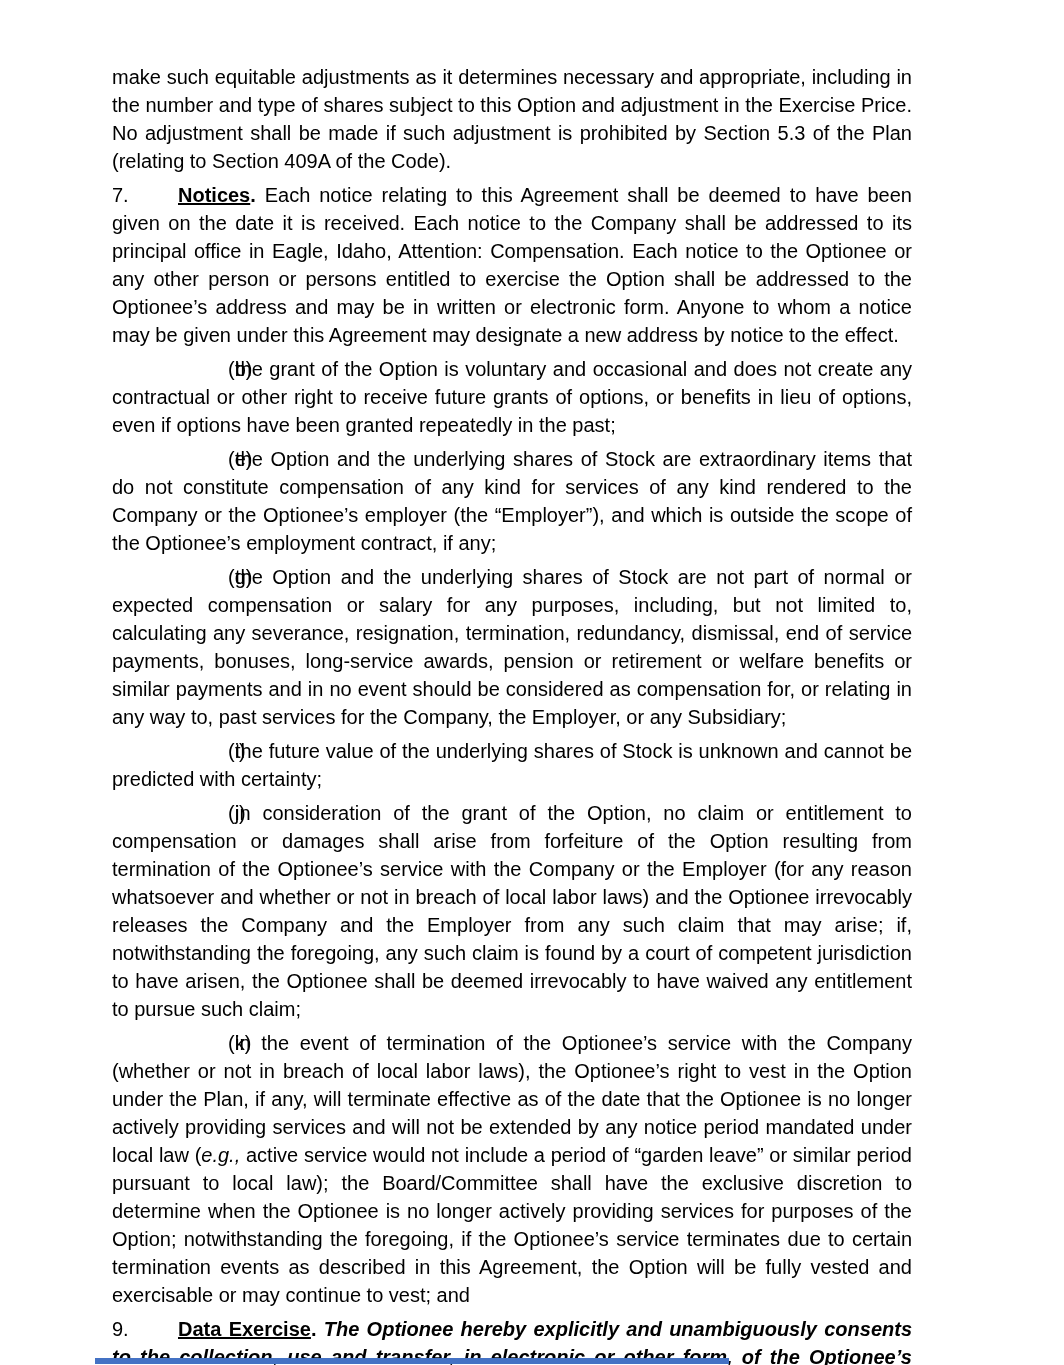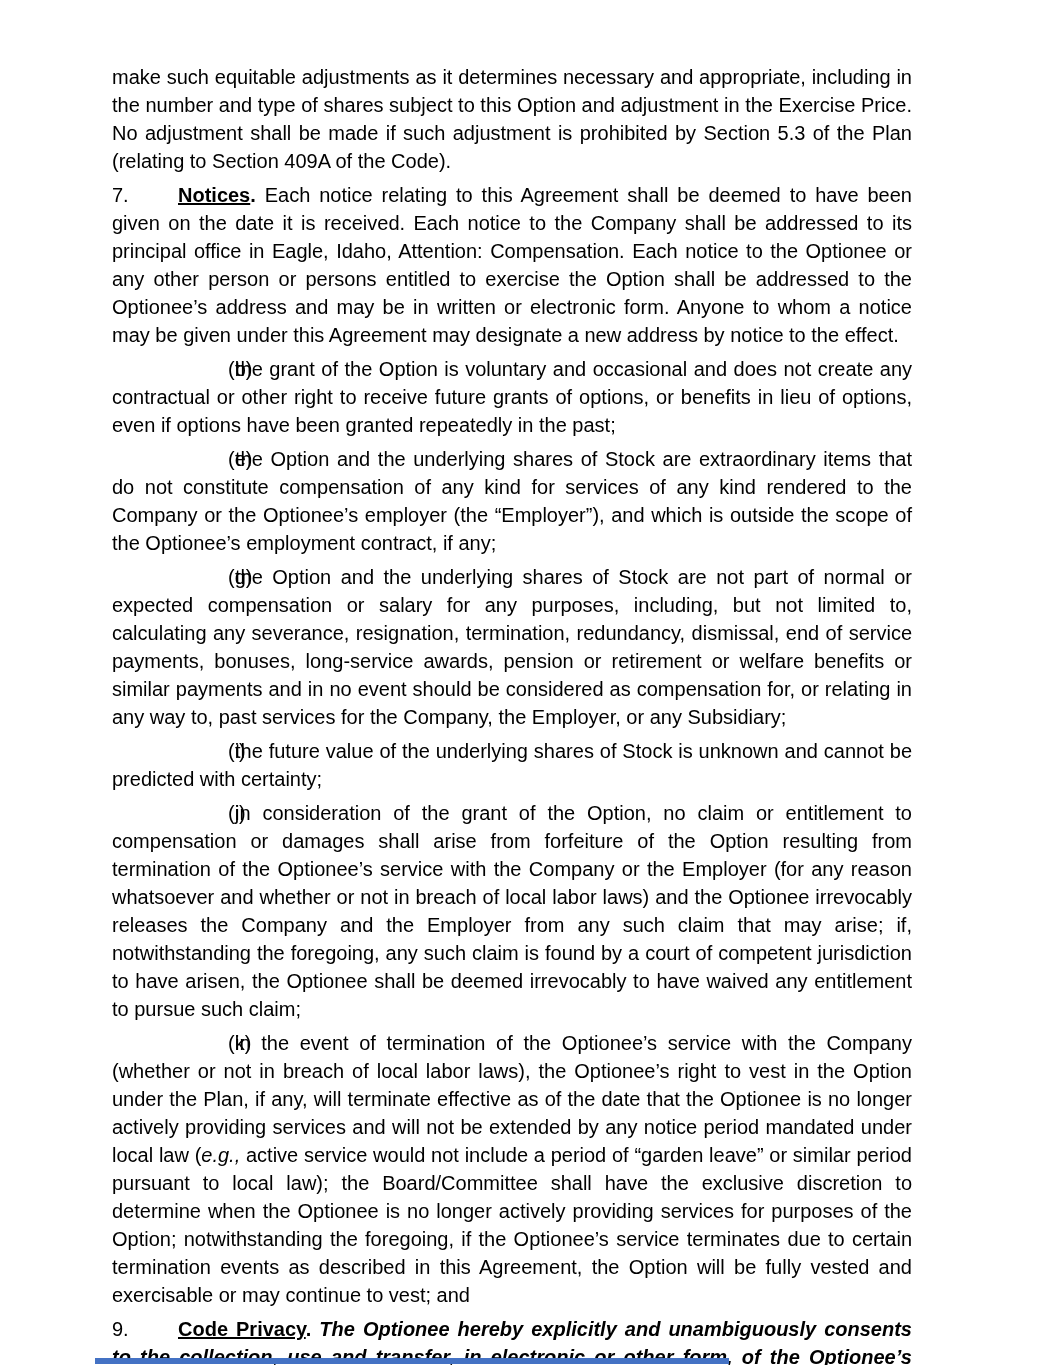--- a/index.html
+++ b/index.html
@@ -69,18 +69,18 @@
     <p class="para item"><span class="ilbl">(g)</span><span>the Option and the underlying shares of Stock are not part of normal or expected compensation or salary for any purposes, including, but not limited to, calculating any severance, resignation, termination, redundancy, dismissal, end of service payments, bonuses, long-service awards, pension or retirement or welfare benefits or similar payments and in no event should be considered as compensation for, or relating in any way to, past services for the Company, the Employer, or any Subsidiary;</span></p>
 
 
     <p class="para item"><span class="ilbl">(i)</span><span>the future value of the underlying shares of Stock is unknown and cannot be predicted with certainty;</span></p>
 
     <p class="para item"><span class="ilbl">(j)</span><span>in consideration of the grant of the Option, no claim or entitlement to compensation or damages shall arise from forfeiture of the Option resulting from termination of the Optionee’s service with the Company or the Employer (for any reason whatsoever and whether or not in breach of local labor laws) and the Optionee irrevocably releases the Company and the Employer from any such claim that may arise; if, notwithstanding the foregoing, any such claim is found by a court of competent jurisdiction to have arisen, the Optionee shall be deemed irrevocably to have waived any entitlement to pursue such claim;</span></p>
 
     <p class="para item"><span class="ilbl">(k)</span><span>in the event of termination of the Optionee’s service with the Company (whether or not in breach of local labor laws), the Optionee’s right to vest in the Option under the Plan, if any, will terminate effective as of the date that the Optionee is no longer actively providing services and will not be extended by any notice period mandated under local law (</span><span class="it">e.g.,</span><span> active service would not include a period of “garden leave” or similar period pursuant to local law); the Board/Committee shall have the exclusive discretion to determine when the Optionee is no longer actively providing services for purposes of the Option; notwithstanding the foregoing, if the Optionee’s service terminates due to certain termination events as described in this Agreement, the Option will be fully vested and exercisable or may continue to vest; and</span></p>
 
 
-    <p class="para"><span class="num">9.</span><span class="h">Code Privacy</span><span class="b">.</span><span class="bi">  The Optionee hereby explicitly and unambiguously consents to the collection, use and transfer, in electronic or other form, of the Optionee’s personal data as described in this Agreement and any other award materials by and among, as applicable, the</span></p>
+    <p class="para"><span class="num">9.</span><span class="h">Data Exercise</span><span class="b">.</span><span class="bi">  The Optionee hereby explicitly and unambiguously consents to the collection, use and transfer, in electronic or other form, of the Optionee’s personal data as described in this Agreement and any other award materials by and among, as applicable, the</span></p>
 
   </div>
 
   <div class="footer-bar" style="background: rgb(68, 114, 196);"></div>
 </div>
 
 </body></html>

